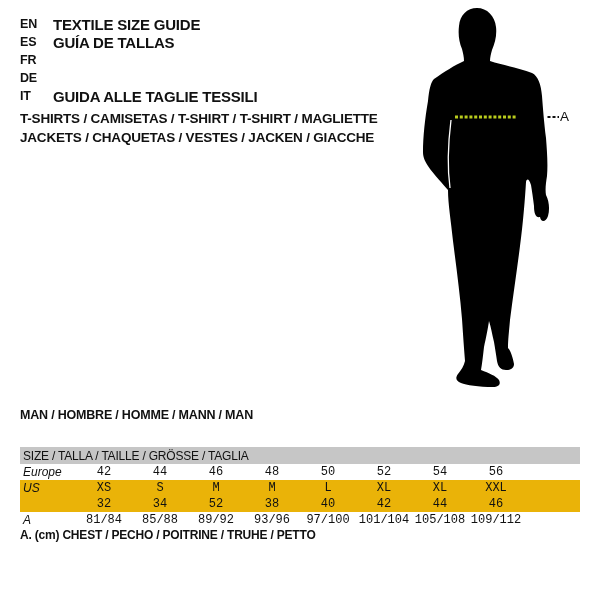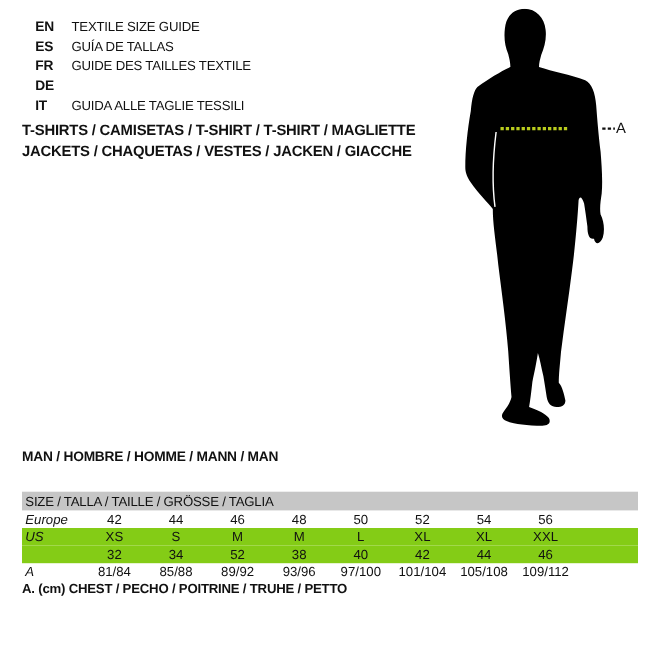--- a/index.html
+++ b/index.html
@@ -8,66 +8,65 @@
     background:#ffffff;
     font-family:"Liberation Sans", sans-serif;
     color:#111;
     position:relative;
     overflow:hidden;
   }
   .abs{position:absolute;}
 
   
   .lang-list{left:20px;top:15px;}
-  .lang-row{display:flex;height:18px;align-items:center;margin-left:12px;}
+  .lang-row{display:flex;height:18px;align-items:center;}
   .lang-code{display:inline-block;width:33px;font-size:12.5px;font-weight:700;letter-spacing:-0.2px;}
-  .lang-title{font-size:12px;font-weight:400;letter-spacing:-0.2px;}
+  .lang-title{font-size:15px;font-weight:700;letter-spacing:-0.2px;}
 
   
   .categories{left:20px;top:110px;}
   .category-line{font-size:13.5px;font-weight:700;letter-spacing:-0.2px;line-height:18.5px;}
 
   
   .figure{left:420px;top:8px;width:150px;height:381px;}
   .measure-label{left:560px;top:109px;font-size:13.5px;font-weight:400;}
 
   
   .section-title{left:20px;top:408px;font-size:12.5px;font-weight:700;letter-spacing:-0.2px;}
 
   
   .size-table{left:20px;top:447px;width:560px;}
   .thead{
     height:17px;display:flex;align-items:center;
     background:#c6c6c6;font-size:12px;letter-spacing:-0.2px;
     padding-left:3px;box-sizing:border-box;
   }
   .trow{display:flex;height:16px;align-items:center;font-size:12px;}
-  .trow.alt{background:#84cc16;}
+  .trow.alt{background:#eab308;}
   .tlabel{width:56px;padding-left:3px;box-sizing:border-box;font-style:italic;}
-  .tcell{width:56px;text-align:center;}
+  .tcell{width:56px;text-align:center;font-family:Liberation Mono, monospace;}
   .tspacer{flex:1;}
 
   
   .footnote{left:20px;top:528px;font-size:12px;font-weight:700;letter-spacing:-0.2px;}
 </style>
 </head>
 <body>
 
 <div class="abs lang-list">
   <div class="lang-row">
     <span class="lang-code">EN</span>
     <span class="lang-title">TEXTILE SIZE GUIDE</span>
   </div>
   <div class="lang-row">
     <span class="lang-code">ES</span>
     <span class="lang-title">GUÍA DE TALLAS</span>
   </div>
   <div class="lang-row">
     <span class="lang-code">FR</span>
-    <span class="lang-title">GUIDE DES TAILLES TEXTILE</span>
   </div>
   <div class="lang-row">
     <span class="lang-code">DE</span>
   </div>
   <div class="lang-row">
     <span class="lang-code">IT</span>
     <span class="lang-title">GUIDA ALLE TAGLIE TESSILI</span>
   </div>
 </div>
 

